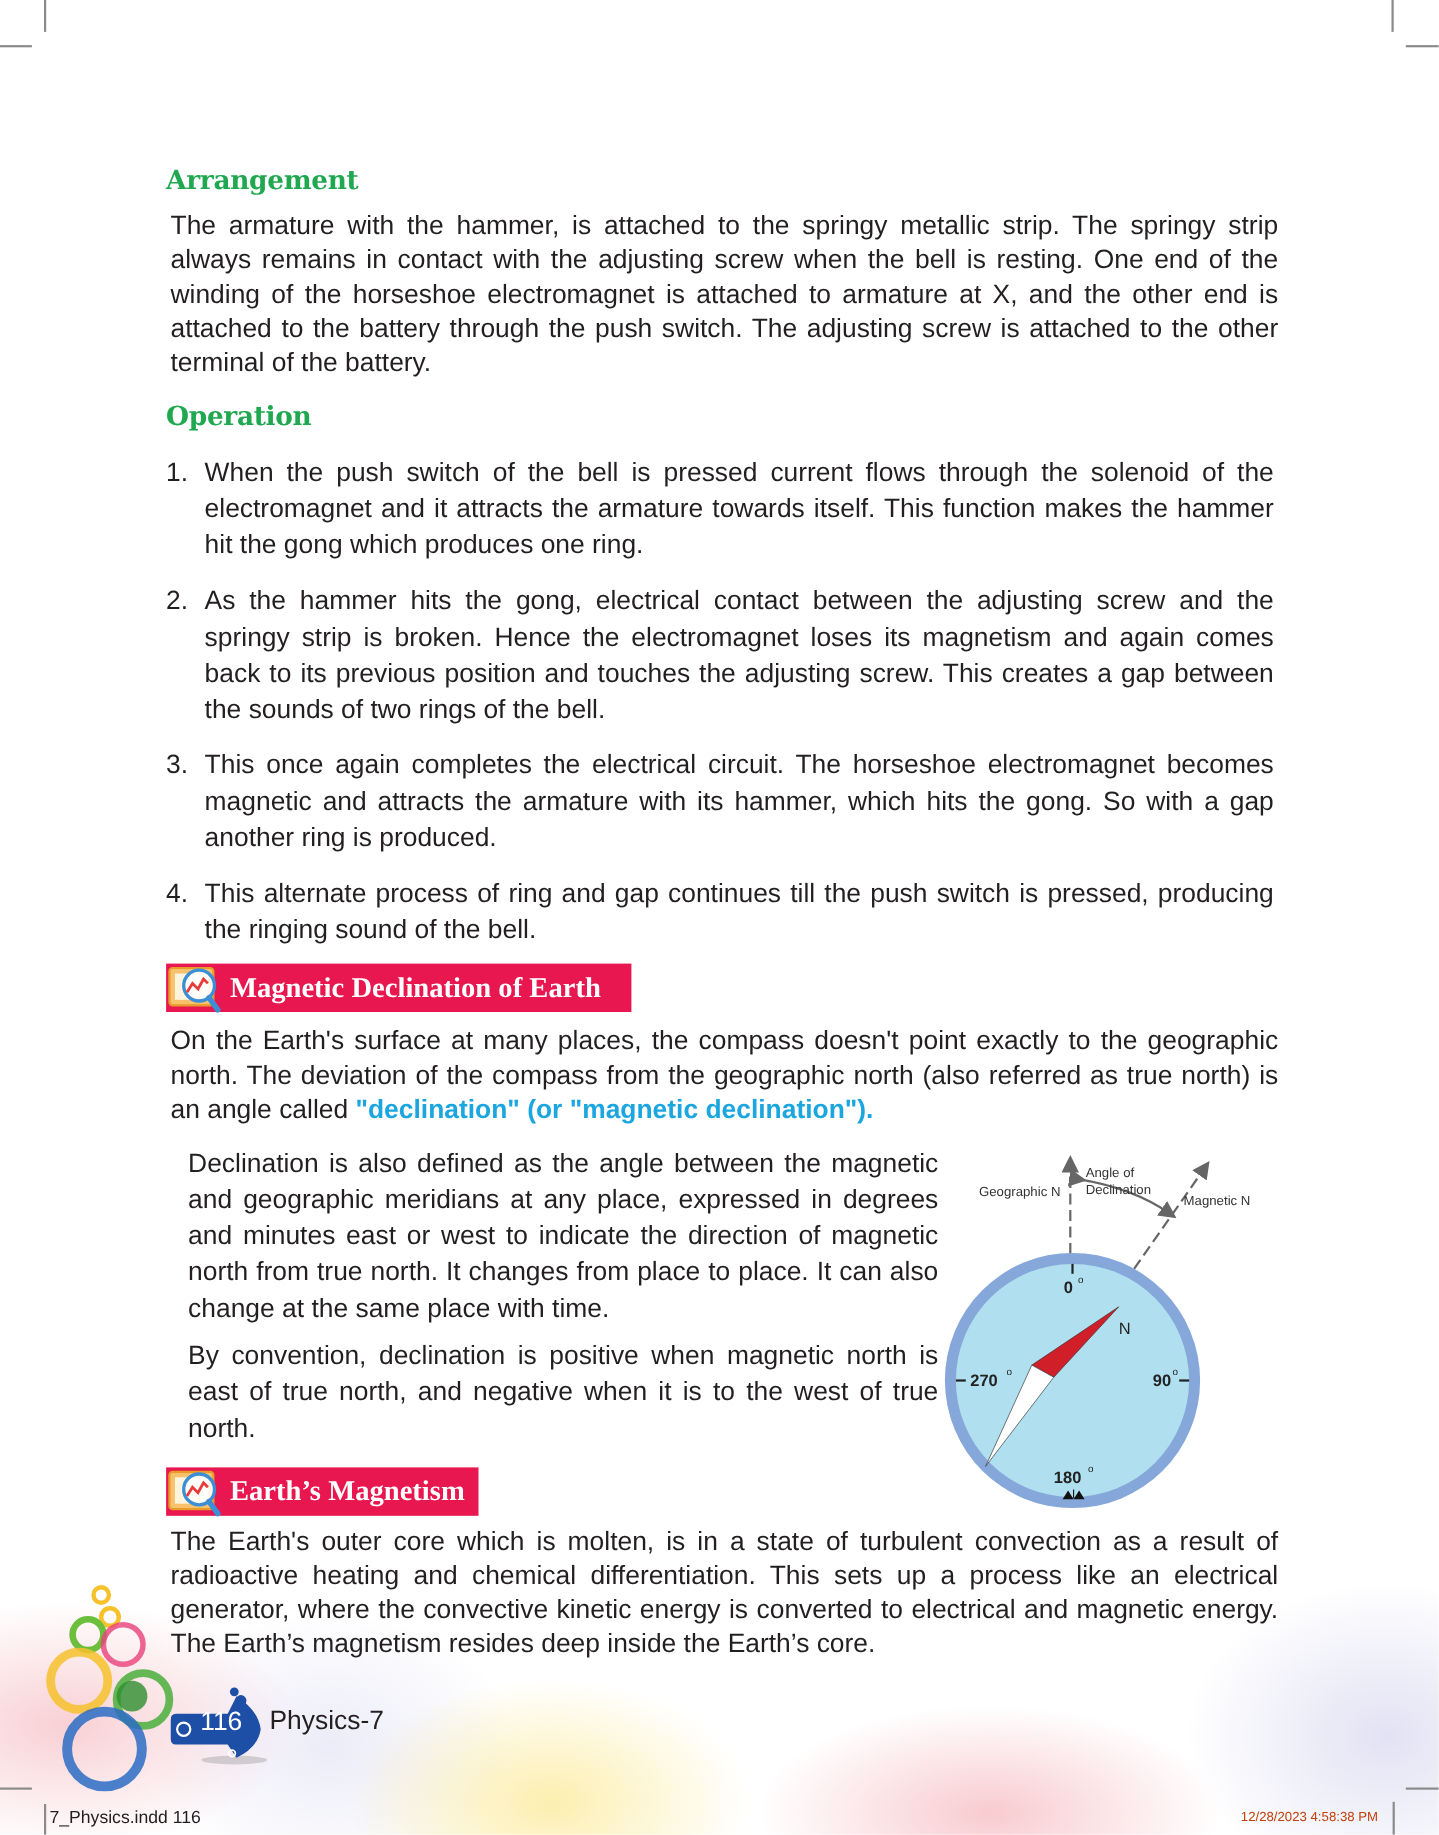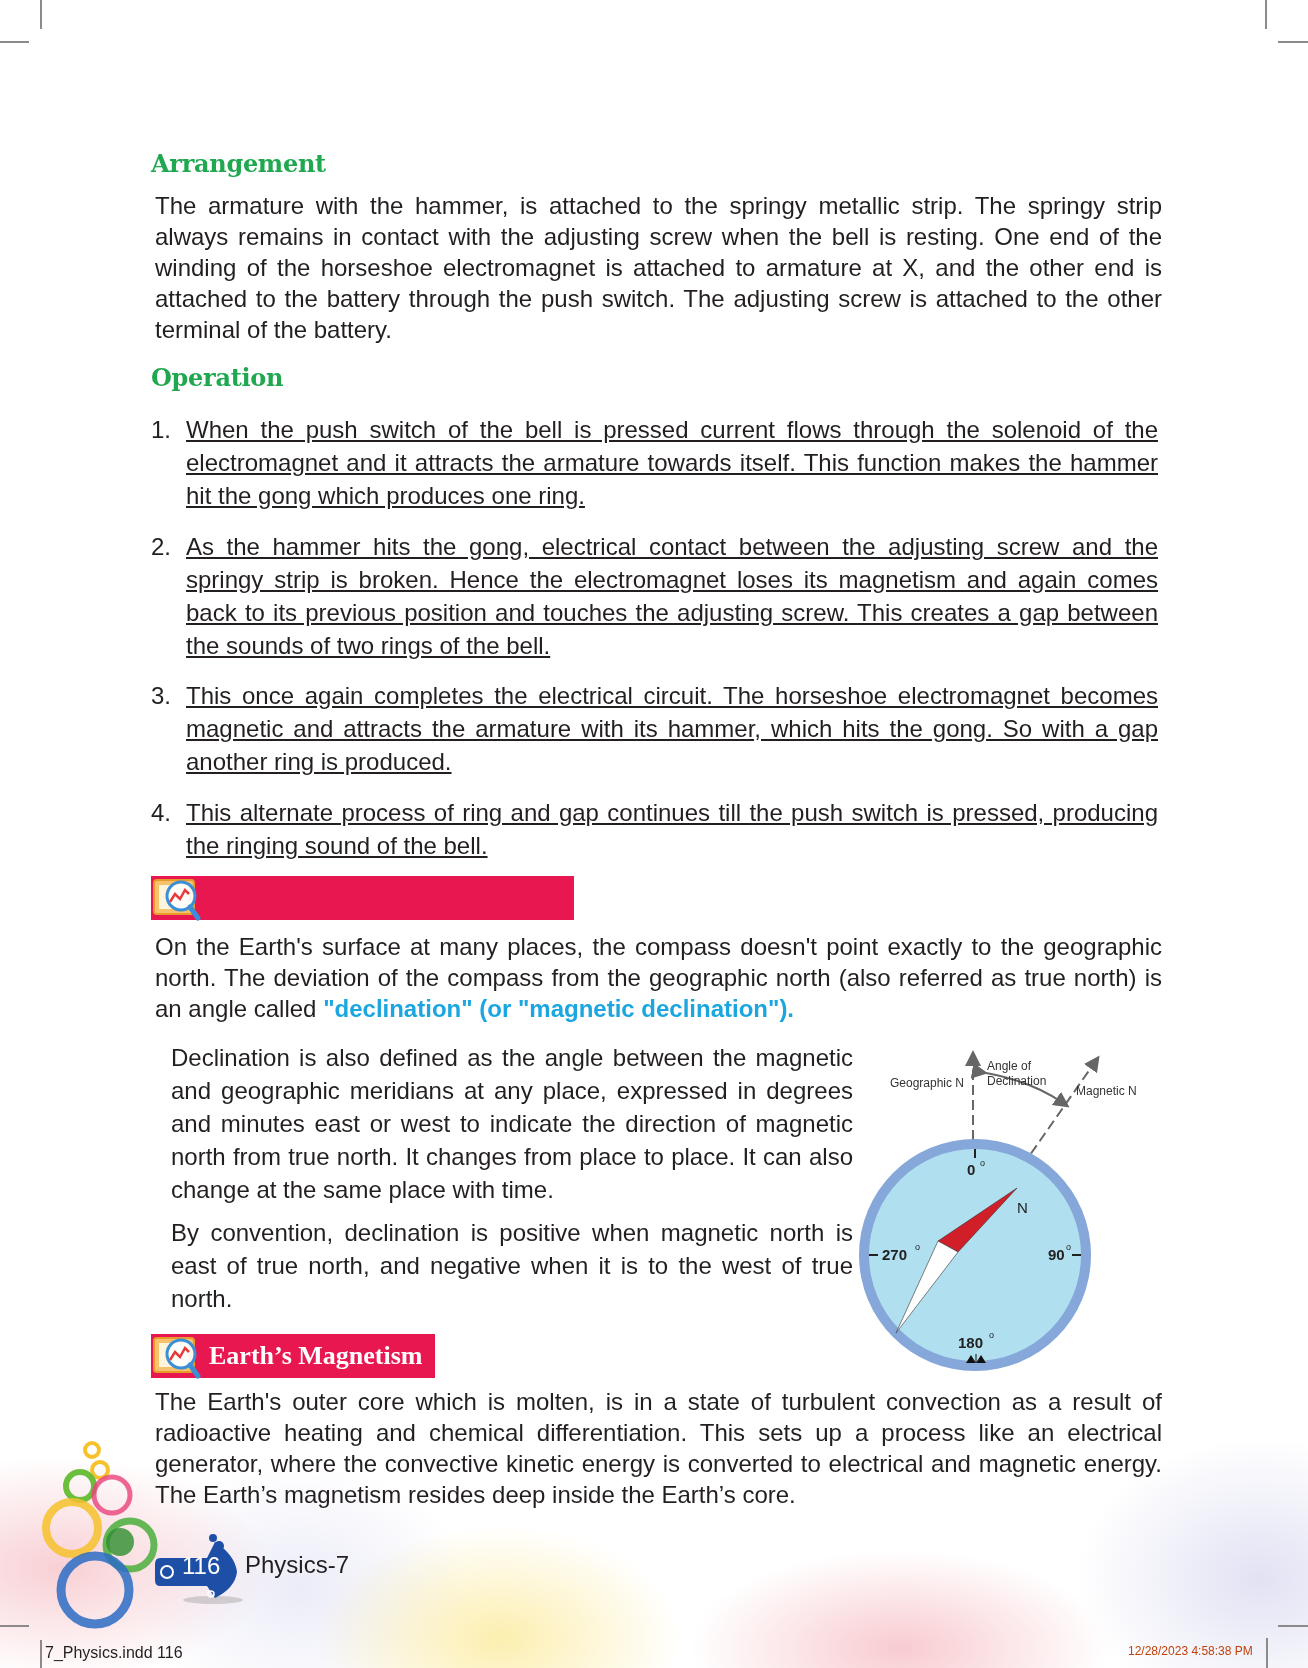--- a/index.html
+++ b/index.html
@@ -27,21 +27,21 @@
     font-weight: bold; font-size: 24px; color: #1fa84f; letter-spacing: -0.3px;
   }
 
   .para {
     position: absolute; left: 4px; width: 1007px;
     font-size: 24px; line-height: 31px; text-align: justify; color: #231f20;
   }
 
   .list-item { position: absolute; left: 0; width: 1007px; font-size: 24px; line-height: 33px; }
   .list-item .num { position: absolute; left: 0; top: 0; width: 32px; }
-  .list-item .txt { position: absolute; left: 35px; top: 0; width: 972px; text-align: justify; text-decoration: underline; }
+  .list-item .txt { position: absolute; left: 35px; top: 0; width: 972px; text-align: justify; }
 
   .pink-banner {
     position: absolute; left: 0; height: 44px; background: #e8174f;
     display: flex; align-items: center;
   }
   .pink-banner .icon-box { width: 58px; height: 44px; position: relative; }
   .pink-banner .title {
     font-family: "Liberation Serif", "DejaVu Serif", serif; font-weight: bold;
     font-size: 26px; color: #ffffff; padding-right: 10px; white-space: nowrap;
   }
@@ -102,20 +102,21 @@
   <div class="pink-banner" style="top:876px;width:423px;">
     <div class="icon-box">
       <svg width="58" height="58" viewBox="0 0 58 58" style="position:absolute;left:0;top:-4px;">
         <rect x="3" y="8" width="40" height="34" rx="3" fill="#f7c26b" stroke="#e99b2a" stroke-width="2"></rect>
         <rect x="8" y="13" width="30" height="24" fill="#fff4dc"></rect>
         <circle cx="30" cy="24" r="14" fill="#ffffff" stroke="#3b8fd6" stroke-width="3" fill-opacity="0.85"></circle>
         <polyline points="19,30 24,22 29,27 34,18 38,22" fill="none" stroke="#e83a3a" stroke-width="2.5"></polyline>
         <line x1="39" y1="35" x2="47" y2="46" stroke="#3b8fd6" stroke-width="5" stroke-linecap="round"></line>
       </svg>
     </div>
+    <span class="title">Magnetic Declination of Earth</span>
   </div>
 
   <div class="para" style="top:931px;">
     <span>On the Earth's surface at many places, the compass doesn't point exactly to the geographic north. The deviation of the compass from the geographic north (also referred as true north) is an angle called </span><span class="hl">"declination" (or "magnetic declination").</span>
   </div>
 
   <div class="col-left" style="top:1041px;">Declination is also defined as the angle between the magnetic and geographic meridians at any place, expressed in degrees and minutes east or west to indicate the direction of magnetic north from true north. It changes from place to place. It can also change at the same place with time.</div>
   <div class="col-left" style="top:1216px;">By convention, declination is positive when magnetic north is east of true north, and negative when it is to the west of true north.</div>
 
   <div class="pink-banner" style="top:1334px;width:284px;text-align:right;">

